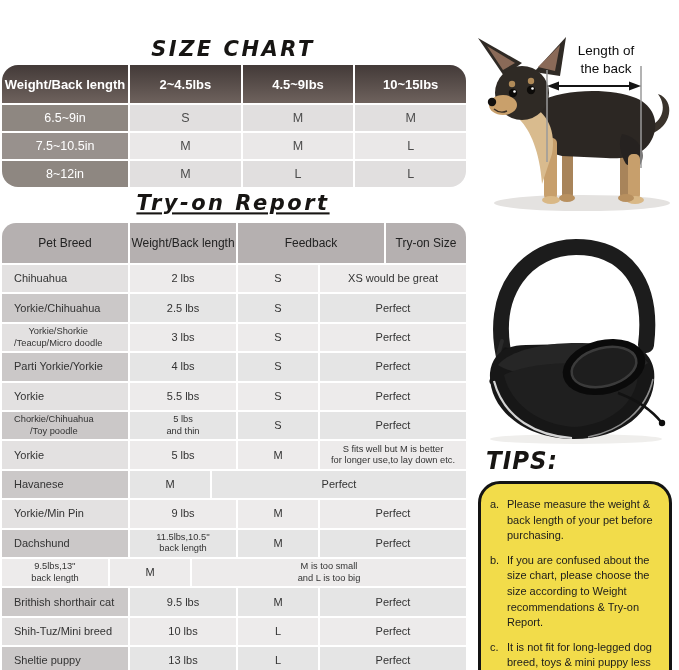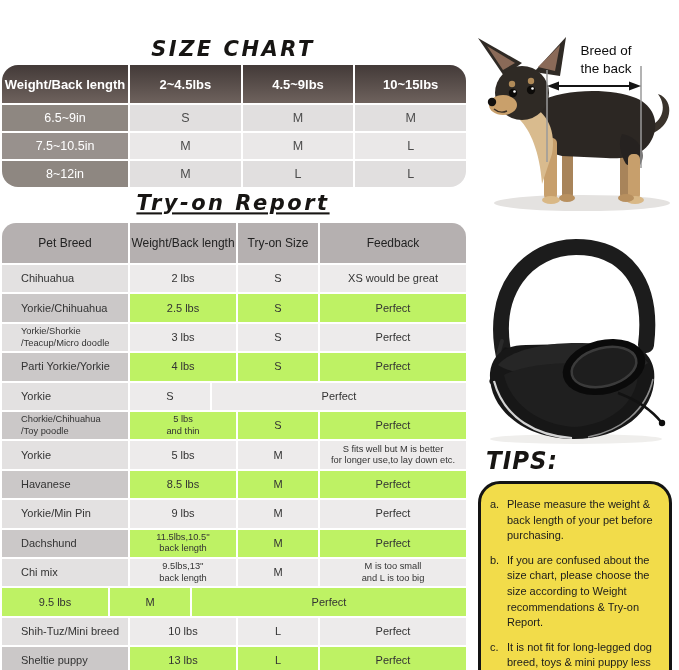--- a/index.html
+++ b/index.html
@@ -36,29 +36,29 @@
   .tr-table{
     position:absolute;left:2px;top:187px;width:464px;height:481px;
     border-radius:14px 14px 8px 8px;overflow:hidden;background:#fff;
     display:flex;flex-direction:column;gap:2px;
   }
   .tr-row{display:flex;gap:2px;flex:1;}
   .tr-header{flex:0 0 40px;}
   .tr-cell{display:flex;align-items:center;justify-content:center;text-align:center;
     font-size:11px;color:#333;white-space:pre-line;line-height:1.2;}
   .tr-cell.small{font-size:9.3px;line-height:1.25;}
-  .tr-c0{flex:0 0 126px;justify-content:flex-start;text-align:left;padding-left:19px;box-sizing:border-box;}
+  .tr-c0{flex:0 0 126px;justify-content:flex-start;text-align:center;padding-left:12px;box-sizing:border-box;}
   .tr-c1{flex:0 0 106px;}
   .tr-c2{flex:0 0 80px;}
   .tr-c3{flex:1;}
   .tr-header .tr-cell{background:var(--tr-header);color:#222;font-size:12px;font-weight:500;}
   .tr-header .tr-c0{justify-content:center;text-align:center;padding-left:0;}
   .tr-row.light .tr-cell{background:#edebeb;}
   .tr-row.light .tr-c0{background:#e3e1e1;}
-  .tr-row.dark .tr-cell{background:#bef264;}
+  .tr-row.dark .tr-cell{background:#e5e5e5;}
   .tr-row.dark .tr-c0{background:#cbc8c8;}
 
   
   .dog-fig{position:absolute;left:470px;top:0;width:209px;height:178px;}
   .bag-fig{position:absolute;left:472px;top:197px;width:204px;height:212px;}
   .caption{
     position:absolute;left:566px;top:6px;width:80px;text-align:center;
     font-size:13.5px;line-height:1.3;color:#0d0d0d;white-space:pre-line;
   }
 
@@ -105,22 +105,22 @@
         <div class="sc-cell sc-val">L</div>
       </div>
     </div>
 
   <div class="title" id="tryon-title">Try-on Report</div>
 
   <div class="tr-table">
       <div class="tr-row tr-header">
         <div class="tr-cell tr-c0">Pet Breed</div>
         <div class="tr-cell tr-c1">Weight/Back length</div>
+        <div class="tr-cell tr-c3">Feedback</div>
         <div class="tr-cell tr-c2">Try-on Size</div>
-        <div class="tr-cell tr-c3">Feedback</div>
       </div>
       <div class="tr-row light">
         <div class="tr-cell tr-c0">Chihuahua</div>
         <div class="tr-cell tr-c1">2 lbs</div>
         <div class="tr-cell tr-c2">S</div>
         <div class="tr-cell tr-c3">XS would be great</div>
       </div>
       <div class="tr-row dark">
         <div class="tr-cell tr-c0">Yorkie/Chihuahua</div>
         <div class="tr-cell tr-c1">2.5 lbs</div>
@@ -135,66 +135,66 @@
         <div class="tr-cell tr-c3">Perfect</div>
       </div>
       <div class="tr-row dark">
         <div class="tr-cell tr-c0">Parti Yorkie/Yorkie</div>
         <div class="tr-cell tr-c1">4 lbs</div>
         <div class="tr-cell tr-c2">S</div>
         <div class="tr-cell tr-c3">Perfect</div>
       </div>
       <div class="tr-row light">
         <div class="tr-cell tr-c0">Yorkie</div>
+        <div class="tr-cell tr-c1">5.5 lbs</div>
         <div class="tr-cell tr-c2">S</div>
         <div class="tr-cell tr-c3">Perfect</div>
       </div>
       <div class="tr-row dark">
         <div class="tr-cell tr-c0 small">Chorkie/Chihuahua
 /Toy poodle</div>
         <div class="tr-cell tr-c1 small">5 lbs
 and thin</div>
         <div class="tr-cell tr-c2">S</div>
         <div class="tr-cell tr-c3">Perfect</div>
       </div>
       <div class="tr-row light">
         <div class="tr-cell tr-c0">Yorkie</div>
         <div class="tr-cell tr-c1">5 lbs</div>
         <div class="tr-cell tr-c2">M</div>
         <div class="tr-cell tr-c3 small">S fits well but M is better
 for longer use,to lay down etc.</div>
       </div>
       <div class="tr-row dark">
         <div class="tr-cell tr-c0">Havanese</div>
-        <div class="tr-cell tr-c1">8.5 lbs</div>
         <div class="tr-cell tr-c2">M</div>
         <div class="tr-cell tr-c3">Perfect</div>
       </div>
       <div class="tr-row light">
         <div class="tr-cell tr-c0">Yorkie/Min Pin</div>
         <div class="tr-cell tr-c1">9 lbs</div>
         <div class="tr-cell tr-c2">M</div>
         <div class="tr-cell tr-c3">Perfect</div>
       </div>
       <div class="tr-row dark">
         <div class="tr-cell tr-c0">Dachshund</div>
         <div class="tr-cell tr-c1 small">11.5lbs,10.5''
 back length</div>
         <div class="tr-cell tr-c2">M</div>
         <div class="tr-cell tr-c3">Perfect</div>
       </div>
       <div class="tr-row light">
-        <div class="tr-cell tr-c0">Chi mix</div>
         <div class="tr-cell tr-c1 small">9.5lbs,13''
 back length</div>
         <div class="tr-cell tr-c2">M</div>
         <div class="tr-cell tr-c3 small">M is too small
 and L is too big</div>
       </div>
       <div class="tr-row dark">
+        <div class="tr-cell tr-c0">Brithish shorthair cat</div>
         <div class="tr-cell tr-c1">9.5 lbs</div>
         <div class="tr-cell tr-c2">M</div>
         <div class="tr-cell tr-c3">Perfect</div>
       </div>
       <div class="tr-row light">
         <div class="tr-cell tr-c0">Shih-Tuz/Mini breed</div>
         <div class="tr-cell tr-c1">10 lbs</div>
         <div class="tr-cell tr-c2">L</div>
         <div class="tr-cell tr-c3">Perfect</div>
       </div>
@@ -255,21 +255,21 @@
     <g>
       <line x1="77" y1="34" x2="77" y2="126" stroke="#9a9a9a" stroke-width="1.5"></line>
       <line x1="171" y1="30" x2="171" y2="132" stroke="#9a9a9a" stroke-width="1.5"></line>
       <g>
         <line x1="86" y1="50" x2="162" y2="50" stroke="#141414" stroke-width="2.2"></line>
         <path d="M77 50 L89 45.4 L89 54.6 Z" fill="#141414"></path>
         <path d="M171 50 L159 45.4 L159 54.6 Z" fill="#141414"></path>
       </g>
     </g>
   </svg>
-  <div class="caption">Breed of
+  <div class="caption">Length of
 the back</div>
 
   <svg class="bag-fig" viewBox="0 0 204 212">
     <g>
       <ellipse cx="104" cy="206" rx="86" ry="5" fill="#efeeec"></ellipse>
 
       <path d="M34 132 C14 56 58 14 104 14 C152 14 182 48 174 112" fill="none" stroke="#1c1c1c" stroke-width="16" stroke-linecap="round"></path>
 
       <path d="M34 118 L21 148" stroke="#141414" stroke-width="7" stroke-linecap="round"></path>
       <path d="M30 108 L26 122" stroke="#2a2a2a" stroke-width="4" stroke-linecap="round"></path>

